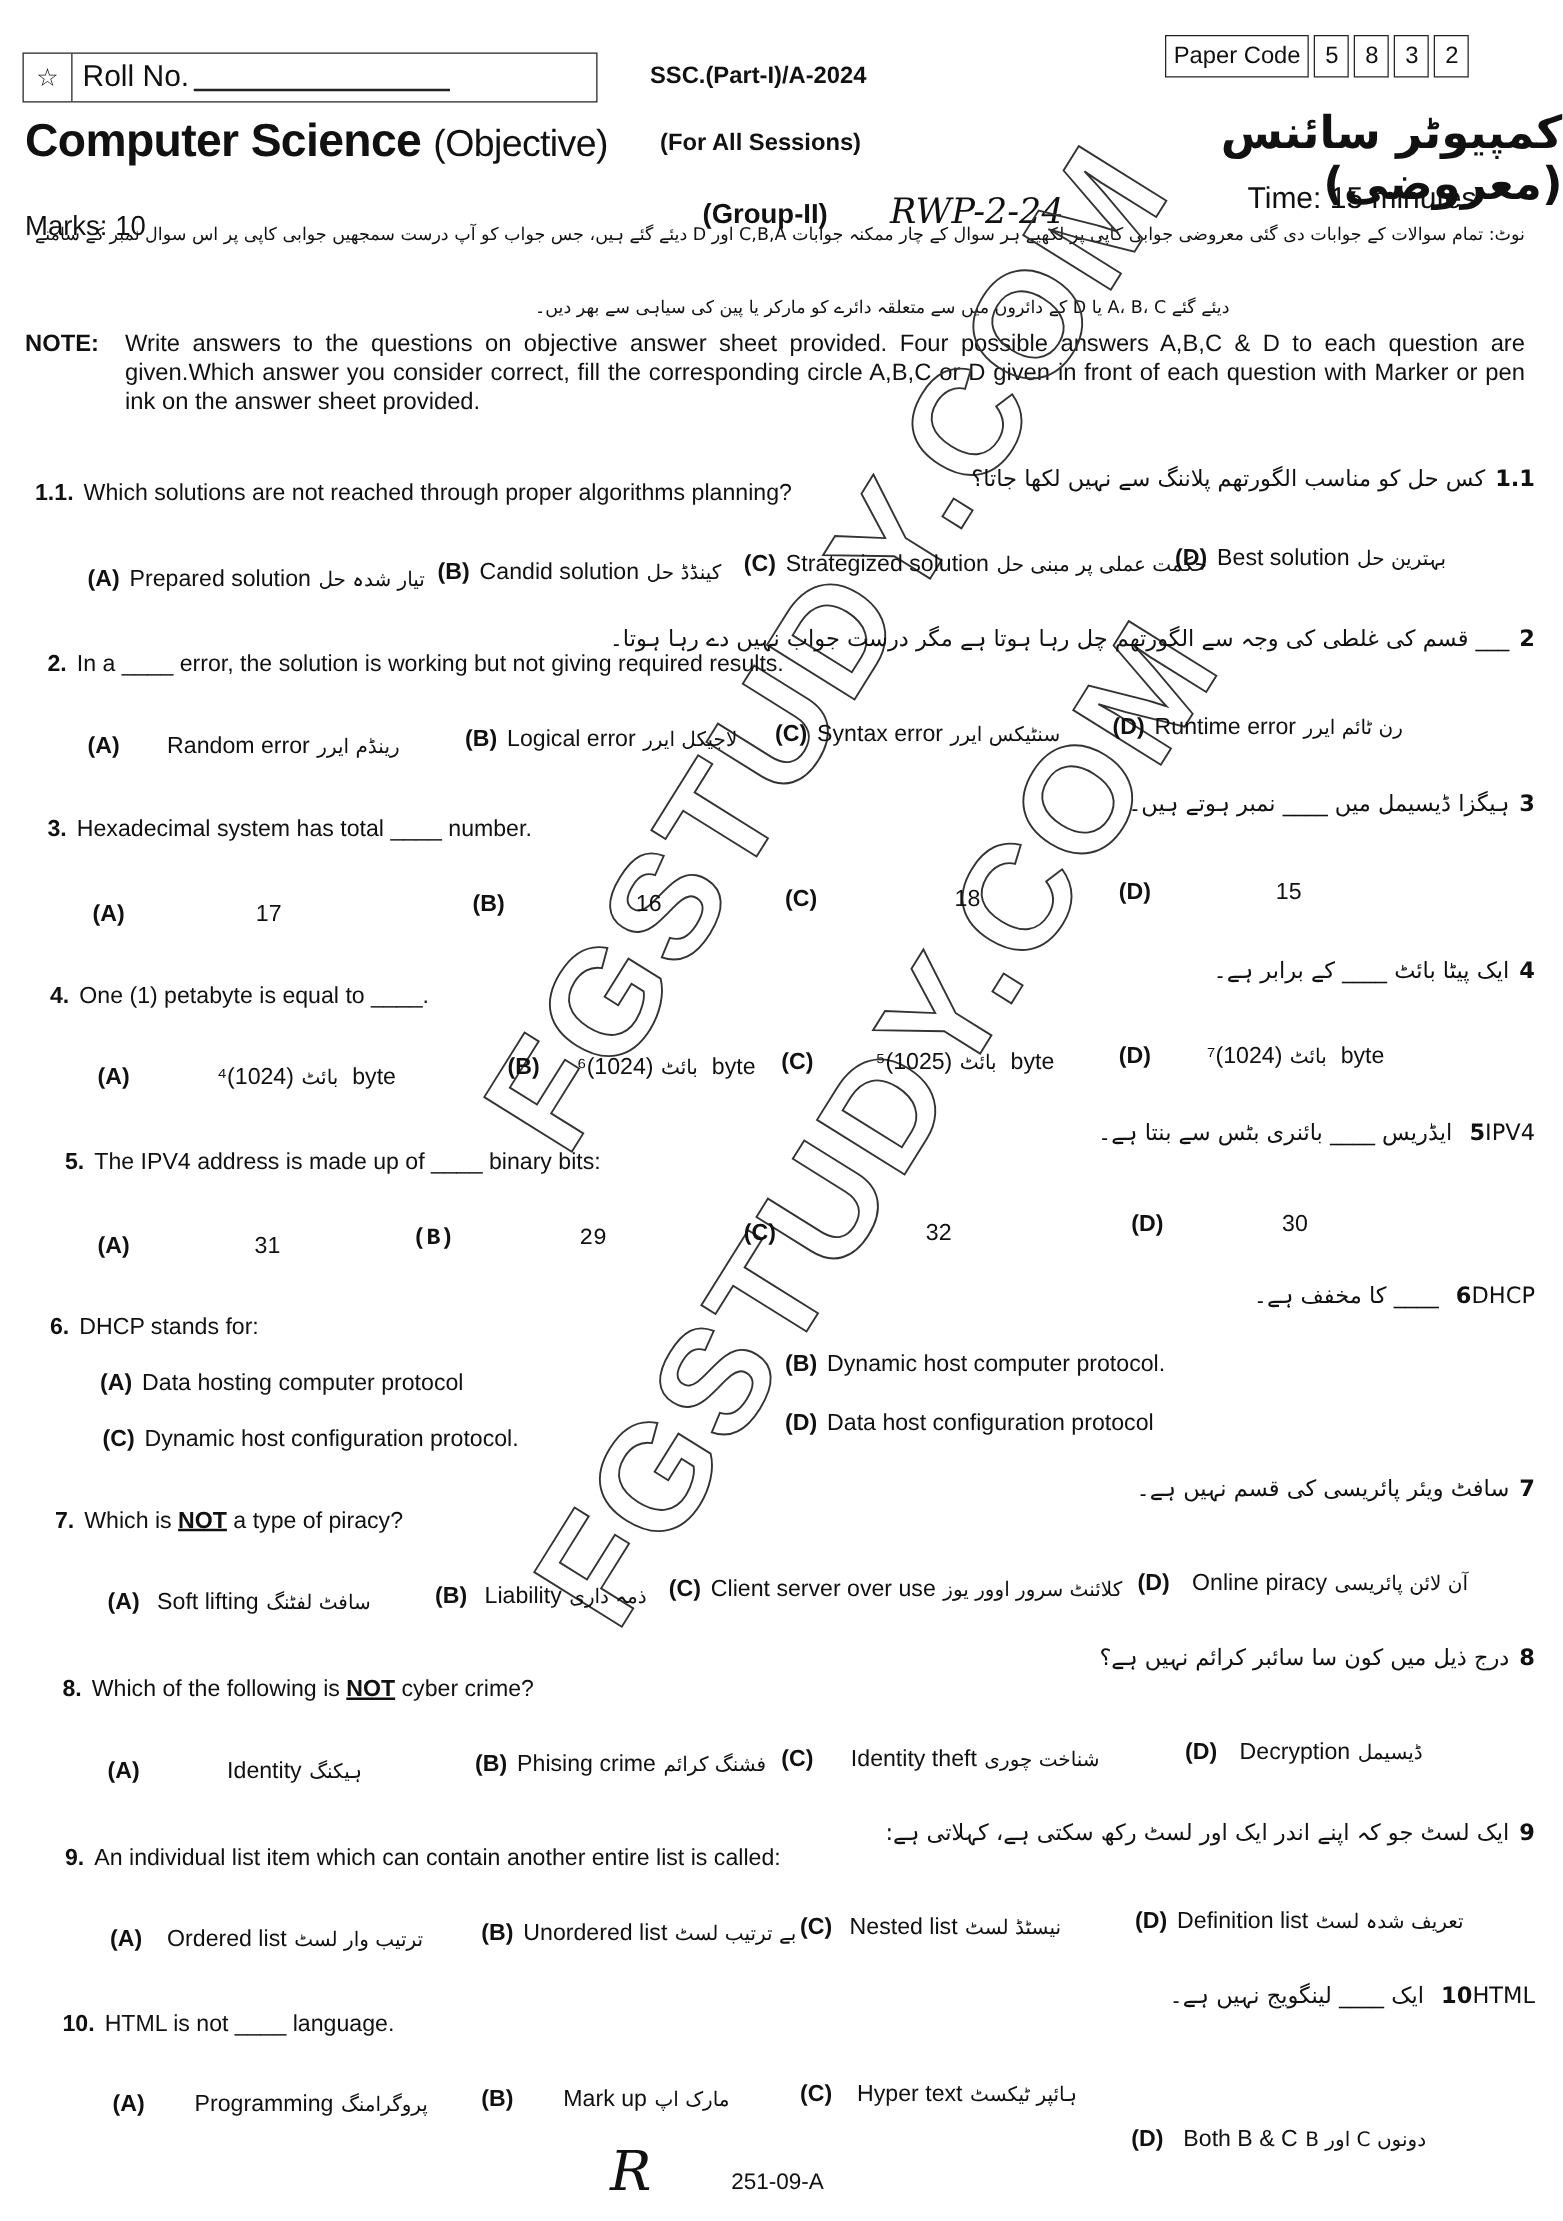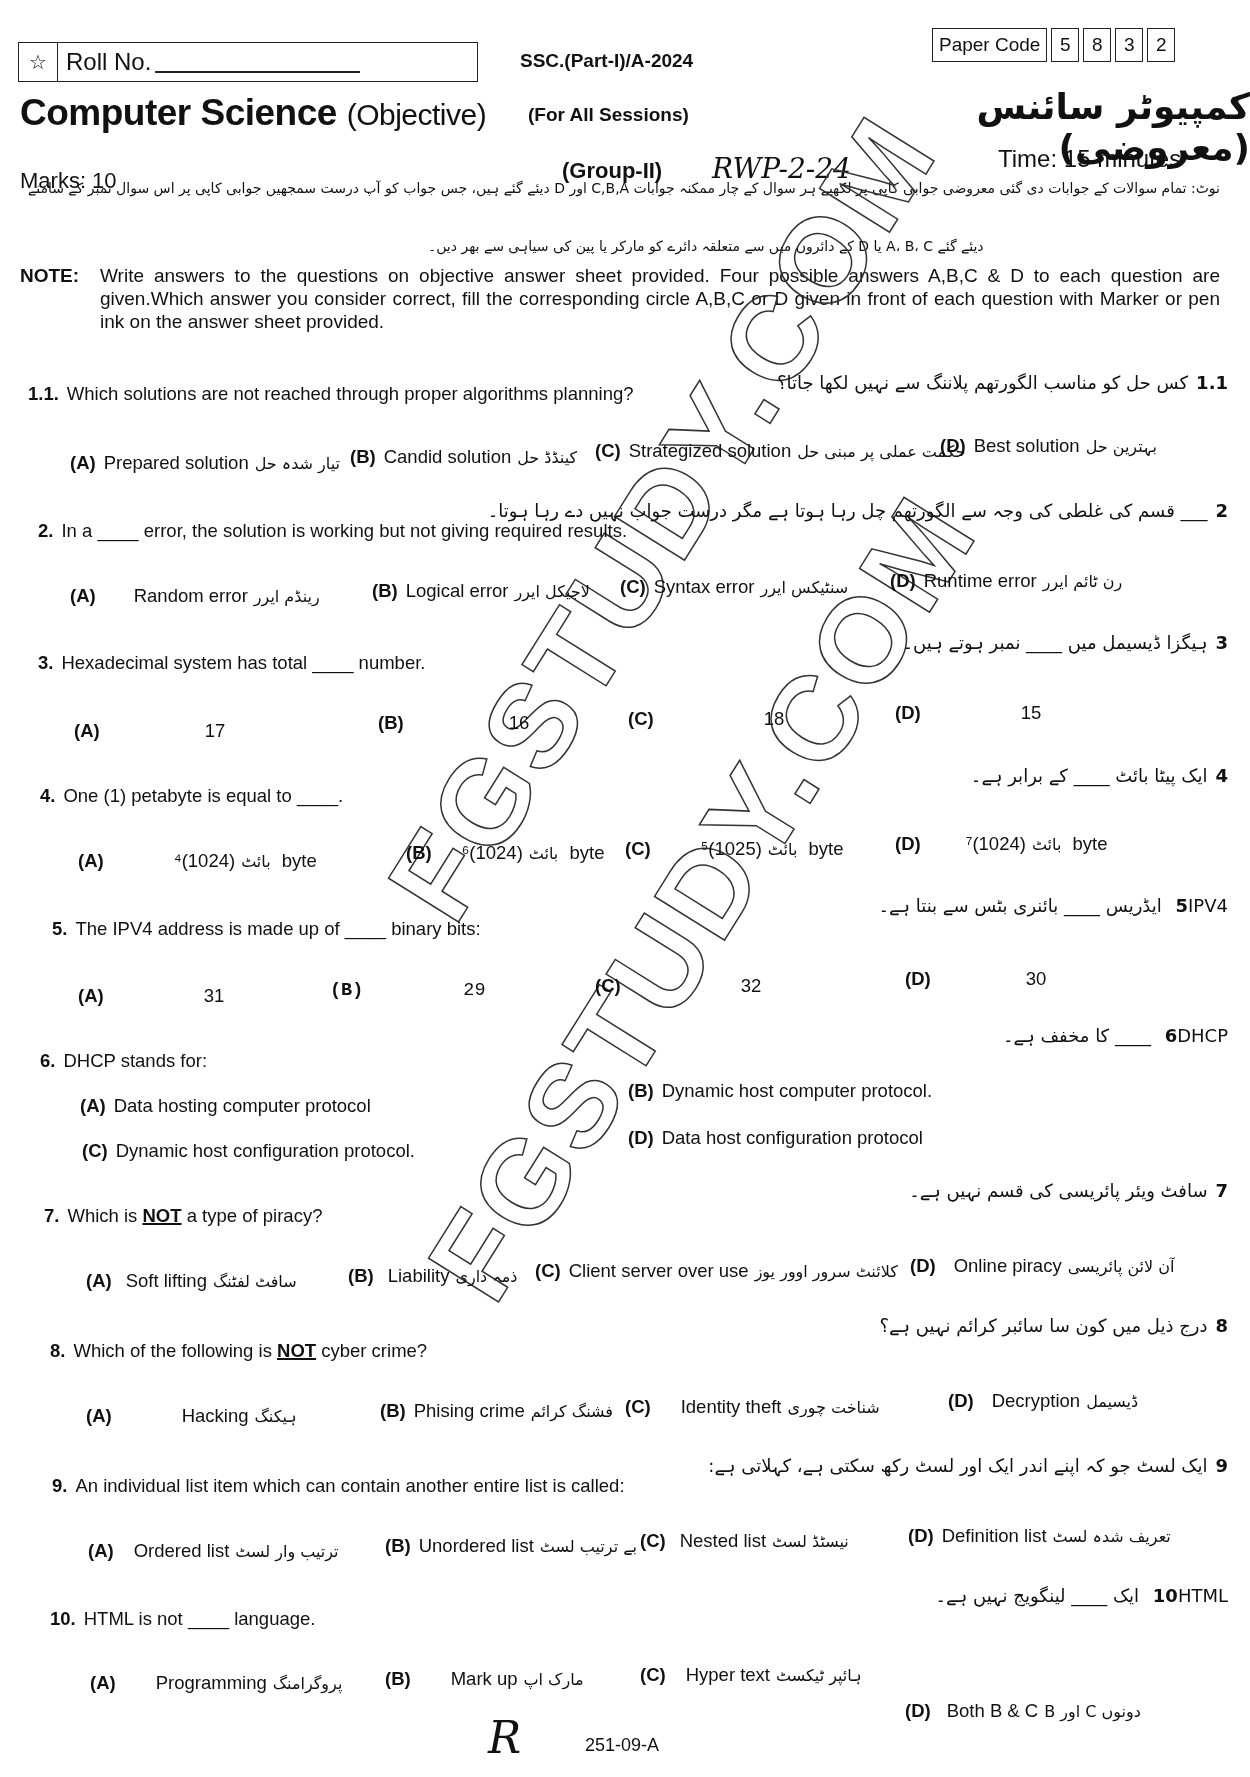--- a/index.html
+++ b/index.html
@@ -167,21 +167,21 @@
 <div class="opt" style="left:348px; top:1265px;"><span class="ol" style="margin-right:14px;">(B)</span><span>Liability</span><span class="ou">ذمہ داری</span></div>
 <div class="opt" style="left:535px; top:1260px;"><span class="ol">(C)</span><span>Client server over use</span><span class="ou">کلائنٹ سرور اوور یوز</span></div>
 <div class="opt" style="left:910px; top:1255px;"><span class="ol" style="margin-right:18px;">(D)</span><span>Online piracy</span><span class="ou">آن لائن پائریسی</span></div>
 
 <div class="abs q" style="left:50px; top:1340px;">
   <span class="qnum">8.</span><span>Which of the following is </span><u><b>NOT</b></u><span> cyber crime?</span>
 </div>
 <div class="abs urdu urdu-q" style="top:1315px;">
   <span class="qnum">8</span><span>درج ذیل میں کون سا سائبر کرائم نہیں ہے؟</span>
 </div>
-<div class="opt" style="left:86px; top:1405px;"><span class="ol" style="margin-right:70px;">(A)</span><span>Hacking</span><span class="ou">ہیکنگ</span></div>
+<div class="opt" style="left:86px; top:1405px;"><span class="ol" style="margin-right:70px;">(A)</span><span>Identity</span><span class="ou">ہیکنگ</span></div>
 <div class="opt" style="left:380px; top:1400px;"><span class="ol">(B)</span><span>Phising crime</span><span class="ou">فشنگ کرائم</span></div>
 <div class="opt" style="left:625px; top:1396px;"><span class="ol" style="margin-right:30px;">(C)</span><span>Identity theft</span><span class="ou">شناخت چوری</span></div>
 <div class="opt" style="left:948px; top:1390px;"><span class="ol" style="margin-right:18px;">(D)</span><span>Decryption</span><span class="ou">ڈیسیمل</span></div>
 
 <div class="abs q" style="left:52px; top:1475px;">
   <span class="qnum">9.</span><span>An individual list item which can contain another entire list is called:</span>
 </div>
 <div class="abs urdu urdu-q" style="top:1455px;">
   <span class="qnum">9</span><span>ایک لسٹ جو کہ اپنے اندر ایک اور لسٹ رکھ سکتی ہے، کہلاتی ہے:</span>
 </div>

